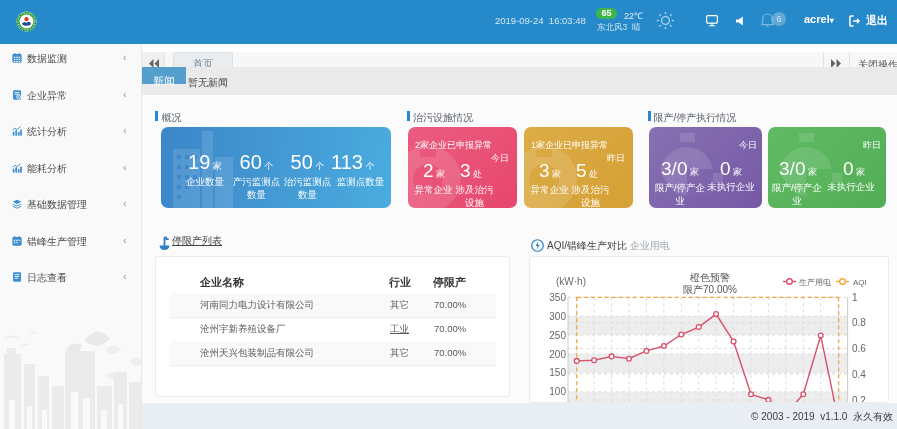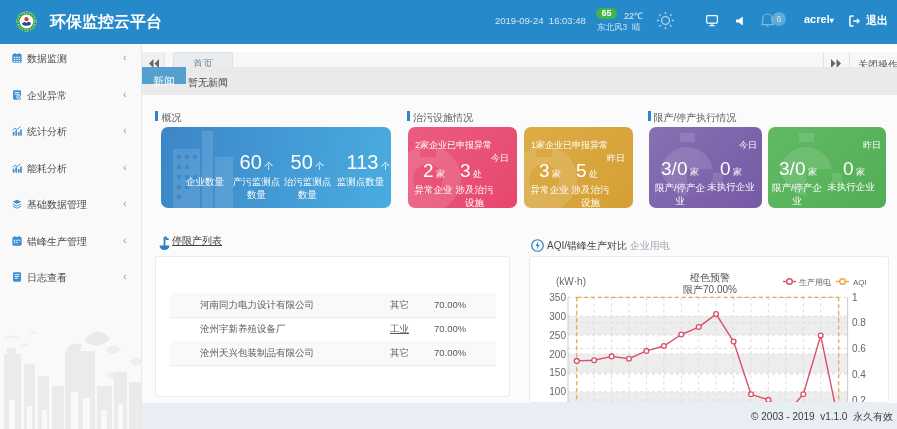--- a/index.html
+++ b/index.html
@@ -62,21 +62,20 @@
 
 <div id="header">
   <svg style="position:absolute;left:16px;top:11px" width="21" height="21" viewBox="0 0 21 21">
     <circle cx="10.5" cy="10.5" r="10" fill="#fff"></circle>
     <circle cx="10.5" cy="10.5" r="8.4" fill="none" stroke="#2e9e3c" stroke-width="2.9"></circle>
     <circle cx="10.5" cy="10.5" r="8.4" fill="none" stroke="#fff" stroke-width="1" stroke-dasharray="1.2,1.6"></circle>
     <circle cx="10.5" cy="10.5" r="5.4" fill="#fff"></circle>
     <circle cx="10.5" cy="8.2" r="2.1" fill="#e03a2f"></circle>
     <path d="M5.8 13 Q8 9.8 10.5 12 Q13.3 9.3 15.2 13 Q13 15.3 10.5 14.4 Q8 15.3 5.8 13Z" fill="#1f4f8f"></path>
   </svg>
-  <div id="htitle">环保监控云平台</div>
   <div id="hdate">2019-09-24&nbsp; 16:03:48</div>
   <div id="pill65">65</div>
   <div id="temp">22℃</div>
   <div id="wind">东北风3&nbsp; 晴</div>
 
   <svg class="hico" style="left:655px;top:10px;opacity:.8" width="21" height="21" viewBox="0 0 22 22">
     <circle cx="11" cy="11" r="4.1" fill="none" stroke="#cfe6f5" stroke-width="1.4"></circle>
     <g stroke="#cfe6f5" stroke-width="1.4">
       <line x1="11" y1="2" x2="11" y2="4.4"></line>
         <line x1="11" y1="17.6" x2="11" y2="20"></line>
@@ -292,26 +291,27 @@
         <rect x="12" y="36" width="4" height="4"></rect>
         <rect x="20" y="36" width="4" height="4"></rect>
         <rect x="12" y="46" width="4" height="4"></rect>
         <rect x="20" y="46" width="4" height="4"></rect>
         <rect x="28" y="46" width="4" height="4"></rect>
         <rect x="12" y="56" width="4" height="4"></rect>
         <rect x="20" y="56" width="4" height="4"></rect>
         <rect x="12" y="66" width="4" height="4"></rect>
       </g>
   </svg>
+  <div style="position:absolute;left:0;top:24px;width:88px;text-align:center;"><span class="num">19</span><span class="unit"> 家</span></div>
   <div class="clabel" style="left:0px;top:49px;width:88px;text-align:center;">企业数量</div>
   <div style="position:absolute;left:69px;top:24px;width:53px;text-align:center;"><span class="num">60</span><span class="unit"> 个</span></div>
   <div class="clabel" style="left:67px;top:49px;width:57px;text-align:center;">产污监测点<br>数量</div>
   <div style="position:absolute;left:120px;top:24px;width:53px;text-align:center;"><span class="num">50</span><span class="unit"> 个</span></div>
   <div class="clabel" style="left:118px;top:49px;width:57px;text-align:center;">治污监测点<br>数量</div>
-  <div style="position:absolute;left:170px;top:24px;width:59px;text-align:right;"><span class="num">113</span><span class="unit"> 个</span></div>
+  <div style="position:absolute;left:170px;top:24px;width:59px;text-align:left;"><span class="num">113</span><span class="unit"> 个</span></div>
   <div class="clabel" style="left:172px;top:49px;width:55px;text-align:center;">监测点数量</div>
 </div>
 
 <div class="card" id="cred" style="left:408px;width:109px;background:linear-gradient(135deg,#eb5c80,#e7476c);">
   <svg style="position:absolute;left:-16px;top:16px;opacity:.12" width="72" height="72" viewBox="0 0 72 72">
     <path d="M36 3 a33 33 0 1 0 0.1 0 Z M36 21 a15 15 0 1 1 -0.1 0Z" fill="#fff" fill-rule="evenodd"></path>
     <rect x="28" y="0" width="16" height="14" fill="#eb5c80"></rect>
   </svg>
   <div class="clabel" style="left:7px;top:12px;font-size:9px;">2家企业已申报异常</div>
   <div class="clabel" style="right:8px;top:25px;font-size:9px;">今日</div>
@@ -360,20 +360,25 @@
   <div class="clabel" style="left:58px;top:54px;width:50px;text-align:center;">未执行企业</div>
 </div>
 
 <svg style="position:absolute;left:159px;top:236px" width="11" height="14" viewBox="0 0 11 14">
   <path d="M5.5 1.2 a2 2 0 0 1 2 2 l2.2 0" fill="none" stroke="#2d7ec3" stroke-width="1.8"></path>
   <line x1="5.5" y1="1.2" x2="5.5" y2="10" stroke="#2d7ec3" stroke-width="1.8"></line>
   <path d="M0.5 9.5 a5 4.5 0 0 0 10 0 Z" fill="#2d7ec3"></path>
 </svg>
 <div class="stitle" style="left:172px;top:234px;color:#444;text-decoration:underline;">停限产列表</div>
 <div id="tcard">
+  <div class="trow" style="top:12px;font-weight:bold;color:#333;font-size:11px;">
+    <div style="left:30px;">企业名称</div>
+      <div style="left:219px;">行业</div>
+      <div style="left:263px;">停限产</div>
+  </div>
   <div class="tsep" style="top:36px;border-top-color:#e3e3e3;"></div>
   <div class="trow" style="top:36px;background:#f9f9f9;">
     <div style="left:30px;">河南同力电力设计有限公司</div>
       <div style="left:220px;">其它</div>
       <div style="left:264px;">70.00%</div>
   </div>
   <div class="tsep" style="top:60px"></div>
   <div class="trow" style="top:60px;">
     <div style="left:30px;">沧州宇新养殖设备厂</div>
       <div style="left:220px;text-decoration:underline;">工业</div>

